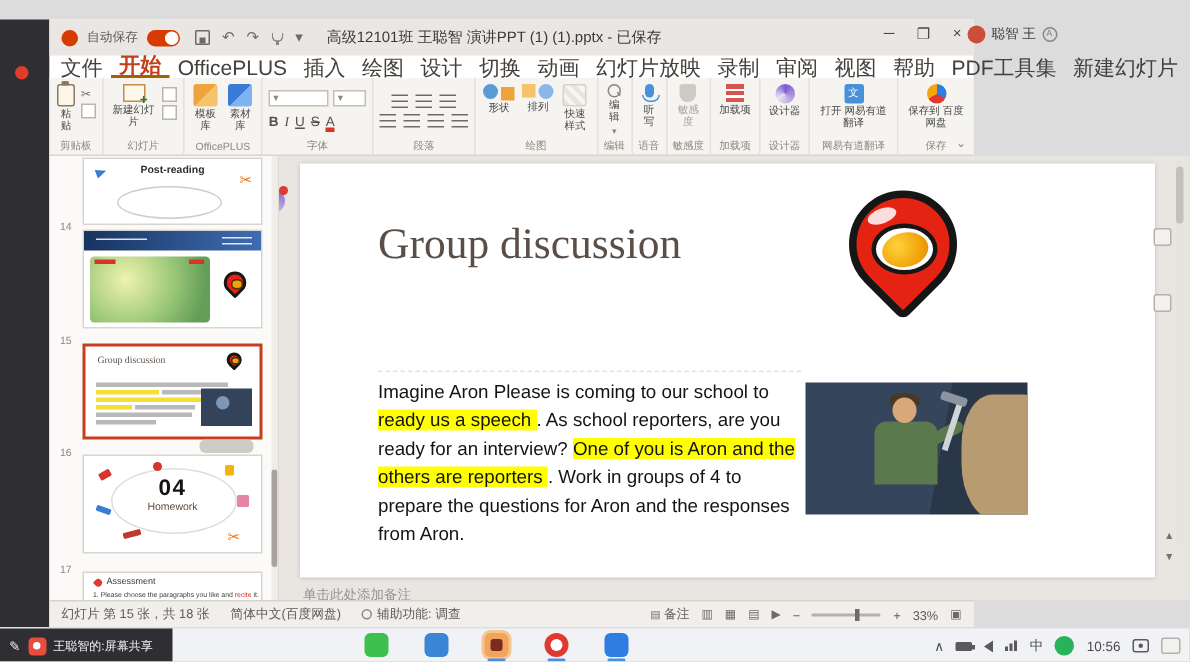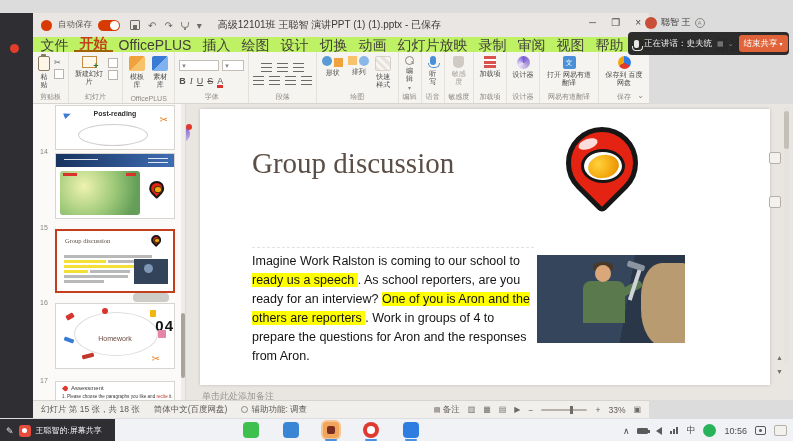--- a/index.html
+++ b/index.html
@@ -10,21 +10,21 @@
 
   
   .top-strip { left:0; top:0; width:793px; height:13px; background:#d8d8d8; text-align:center;
                font-size:8px; line-height:13px; color:#8f8f8f; border-bottom:1px dotted #bdbdbd; }
 
   
   .left-strip { left:0; top:13px; width:33px; height:405px; background:#2e2e33; }
   .rec-dot { left:10px; top:31px; width:9px; height:9px; border-radius:50%; background:#e23c2b; }
 
   
-  .ppt { left:33px; top:13px; width:616px; height:405px; background:#bef264; }
+  .ppt { left:33px; top:13px; width:616px; height:405px; background:#ffffff; }
 
   
   .titlebar { left:0; top:0; width:100%; height:24px; background:#e9e6e3; display:flex; align-items:center; padding-left:8px; gap:6px; }
   .app-dot { width:11px; height:11px; border-radius:50%; background:#d83b01; flex:none; }
   .autosave-label { font-size:8.5px; color:#5f5b57; }
   .toggle { width:22px; height:11px; border-radius:6px; background:#d83b01; position:relative; flex:none; }
   .toggle .knob { position:absolute; right:1px; top:1px; width:9px; height:9px; border-radius:50%; background:#fff; }
   .qat { display:flex; align-items:center; gap:8px; margin-left:4px; color:#6e6a66; font-size:10px; }
   .save-ico { width:10px; height:10px; border:1.4px solid #6e6a66; border-radius:1px; position:relative; }
   .save-ico::after { content:""; position:absolute; left:2px; bottom:0; width:4px; height:4px; background:#6e6a66; }
@@ -90,21 +90,21 @@
   .t14-banner { position:absolute; left:0; top:0; right:0; height:13px; background:linear-gradient(90deg,#17335f,#3f6db3); }
   .t14-banner i { position:absolute; display:block; height:1px; background:rgba(255,255,255,.85); }
   .t14-map { position:absolute; left:4px; top:17px; width:80px; height:44px; border-radius:3px;
              background:radial-gradient(circle at 30% 35%, #eef3ae, #9cc878 50%, #649e58 85%); }
   .t14-map i { position:absolute; display:block; background:#d9342b; }
   .t15-title { position:absolute; left:8px; top:6px; font-family:"Liberation Serif",serif; font-size:6.5px; color:#5c5048; }
   .t15-line { position:absolute; height:3px; }
   .t15-photo { position:absolute; right:5px; bottom:7px; width:34px; height:25px; background:#33435a; }
   .t15-photo::after { content:""; position:absolute; left:10px; top:5px; width:9px; height:9px; border-radius:50%; background:#7e97b5; }
   .hover-badge { position:absolute; left:100px; top:189px; width:36px; height:9px; border-radius:4px; background:#c9c6c1; opacity:.9; }
-  .t16-num { position:absolute; left:0; right:0; top:13px; text-align:right; font-size:15px; font-weight:bold; color:#141414; letter-spacing:1px; }
+  .t16-num { position:absolute; left:0; right:0; top:13px; text-align:center; font-size:15px; font-weight:bold; color:#141414; letter-spacing:1px; }
   .t16-title { position:absolute; left:0; right:0; top:31px; text-align:center; font-size:7px; color:#6b4a3f; }
   .t16-cloud { position:absolute; left:18px; top:8px; width:84px; height:44px; border:1px solid #e0dedc; border-radius:50%; }
   .deco { position:absolute; border-radius:1px; }
   .t17-head { position:absolute; left:7px; top:3px; display:flex; align-items:center; gap:3px; font-size:6px; color:#3a3a3a; }
   .t17-pin { width:5px; height:5px; border-radius:50% 50% 50% 0; background:#e0392f; transform:rotate(45deg); }
   .t17-line { position:absolute; left:6px; font-size:4.6px; color:#3a3a3a; white-space:nowrap; }
   .t17-line .red { color:#c0392b; }
   .panel-scroll { position:absolute; right:0; top:0; width:4px; height:100%; background:#efedea; }
   .panel-scroll .pthumb { position:absolute; left:0; width:4px; top:209px; height:65px; background:#a9a39c; border-radius:2px; }
 
@@ -507,21 +507,21 @@
         <div class="slide-title">Group discussion</div>
 
         <div class="pin-wrap" style="left:352px;top:10px;">
           <div class="pin-body"></div>
           <div class="pin-gloss"></div>
           <div class="pin-ring"></div>
           <div class="pin-yolk"></div>
         </div>
 
         <div class="slide-body">
-          <span>Imagine Work Ralston is coming to our school to </span><span class="hl">ready us a speech </span><span>. As school reporters, are you ready for an interview? </span><span class="hl">One of you is Aron and the others are reporters </span><span>. Work in groups of 4 to prepare the questions for Aron and the responses from Aron.</span>
+          <span>Imagine Aron Please is coming to our school to </span><span class="hl">ready us a speech </span><span>. As school reporters, are you ready for an interview? </span><span class="hl">One of you is Aron and the others are reporters </span><span>. Work in groups of 4 to prepare the questions for Aron and the responses from Aron.</span>
         </div>
 
         <div class="photo">
           <div class="rock"></div>
           <div class="shirt"></div>
           <div class="arm"></div>
           <div class="hair"></div>
           <div class="head"></div>
           <div class="axe-handle"></div>
           <div class="axe-head"></div>
@@ -555,32 +555,20 @@
         <div class="slider">
             <div class="sthumb"></div>
           </div>
         <span>+</span>
         <span>33%</span>
         <span class="sb-vico">▣</span>
       </div>
     </div>
   </div>
 
-  <div class="abs m-overlay">
-    <div class="m-mic"></div>
-    <span class="m-text">正在讲话：史夫统</span>
-    <div class="m-icons">
-      <span>▦</span>
-      <span>⌄</span>
-    </div>
-    <div class="end-share">
-      <span>结束共享</span>
-      <span style="font-size:6px;">▾</span>
-    </div>
-  </div>
 
   <div class="abs taskbar">
     <div class="tb-chip">
       <span class="tb-pen">✎</span>
       <div class="tb-cam"></div>
       <span class="tb-chip-text">王聪智的:屏幕共享</span>
     </div>
     <div class="tb-icons">
       <div class="tb-ico tb-green"></div>
       <div class="tb-ico tb-blue1"></div>

